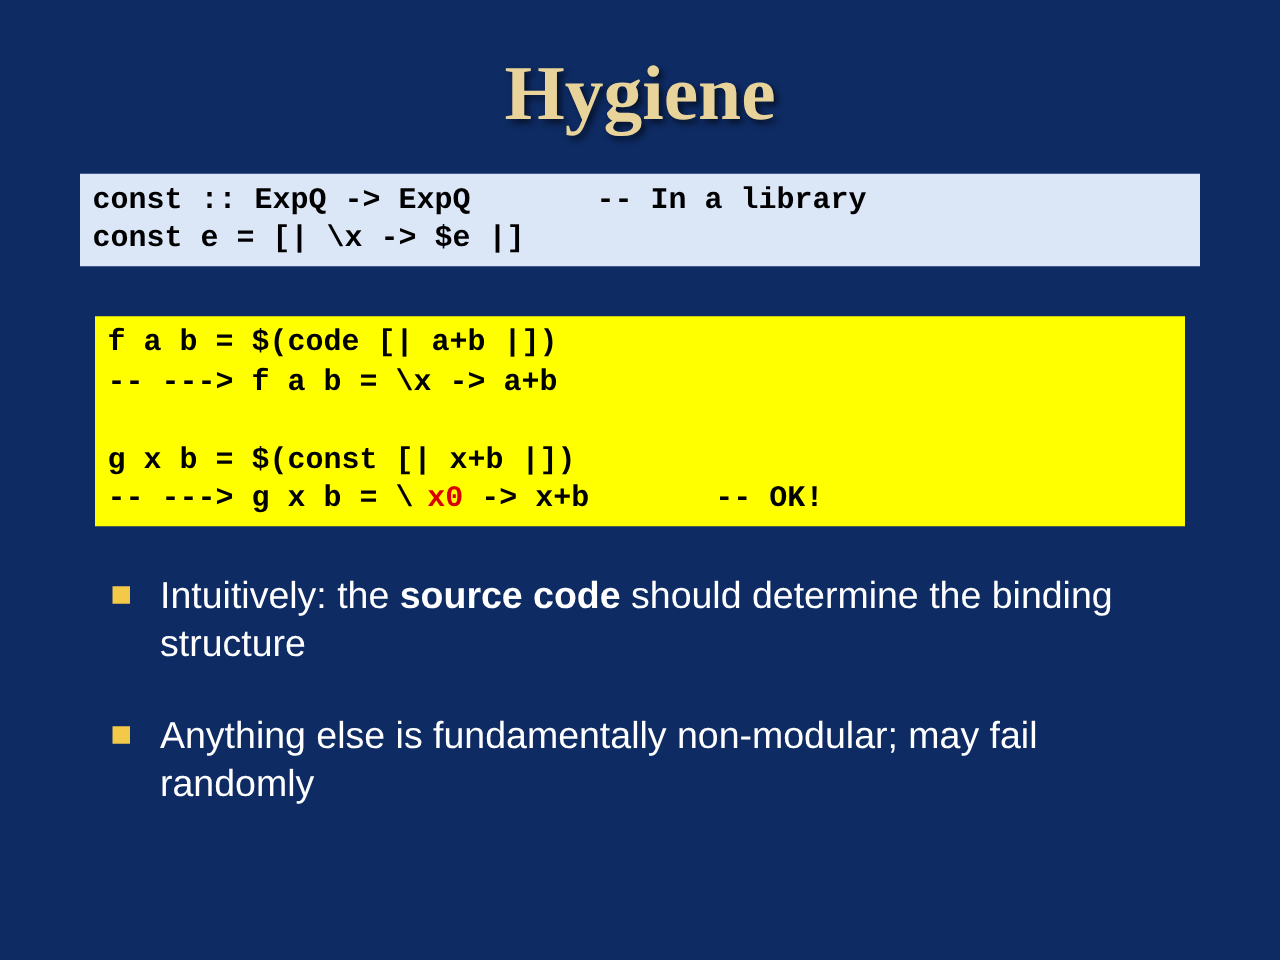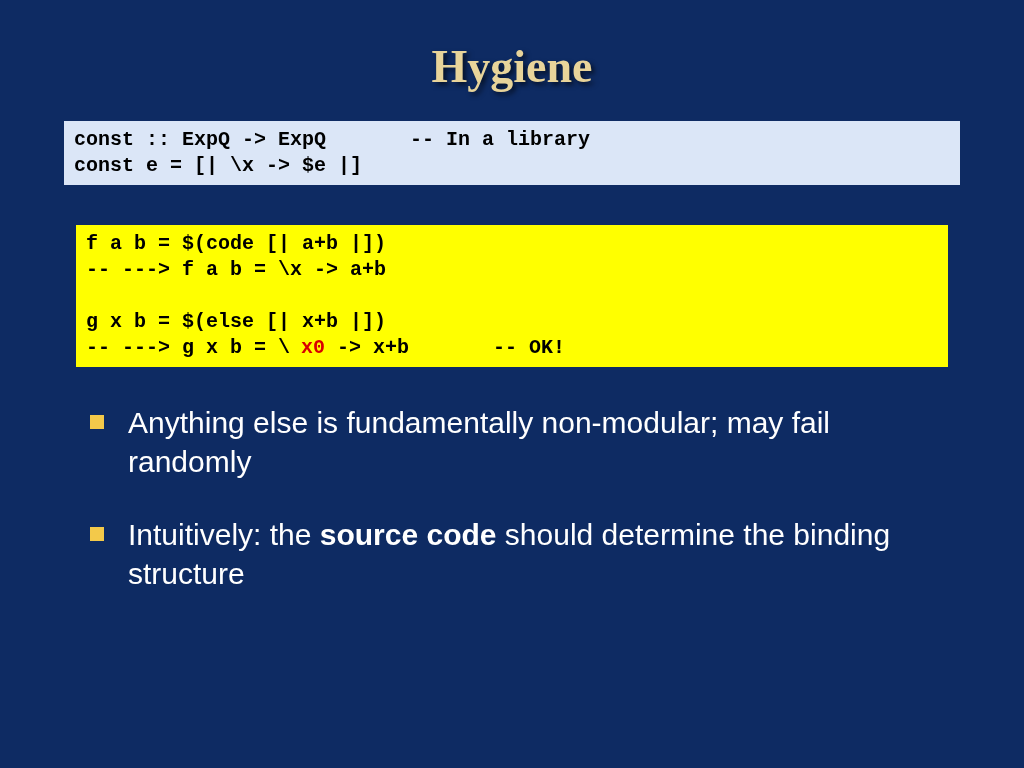--- a/index.html
+++ b/index.html
@@ -6,30 +6,30 @@
   html, body { width: 1024px; height: 768px; overflow: hidden; }
   body {
     background: #0e2b63;
     font-family: Verdana, Geneva, sans-serif;
     color: #ffffff;
     padding: 40px 60px;
   }
   .title {
     text-align: center;
     font-family: Georgia, 'Times New Roman', serif;
-    font-size: 46px;
+    font-size: 62px;
     color: #e8d49a;
     font-weight: bold;
     text-shadow: 3px 3px 5px rgba(0,0,0,0.6);
     margin-bottom: 28px;
   }
   .code-box {
     font-family: "Courier New", Courier, monospace;
     font-weight: bold;
-    font-size: 20px;
+    font-size: 24px;
     line-height: 1.3;
     color: #000;
     padding: 6px 10px;
     white-space: pre;
   }
   .box-light {
     background: #dbe6f7;
     margin: 0 4px 40px 4px;
   }
   .box-yellow {
@@ -66,19 +66,19 @@
 <body>
 
 <div class="title">Hygiene</div>
 
 <div class="code-box box-light">const :: ExpQ -&gt; ExpQ       -- In a library
 const e = [| \x -&gt; $e |]</div>
 
 <div class="code-box box-yellow"><span>f a b = $(code [| a+b |])</span>
 <span>-- ---&gt; f a b = \x -&gt; a+b</span>
 <span> </span>
-<span>g x b = $(else [| x+b |])</span>
+<span>g x b = $(const [| x+b |])</span>
 <span>-- ---&gt; g x b = \</span><span class="hl-red">x0</span><span> -&gt; x+b       -- OK!</span></div>
 
 <ul class="bullets">
+  <li><span>Intuitively: the </span><b>source code</b><span> should determine the binding structure</span></li>
   <li><span>Anything else is fundamentally non-modular; may fail randomly</span></li>
-  <li><span>Intuitively: the </span><b>source code</b><span> should determine the binding structure</span></li>
 </ul>
 
 </body></html>

